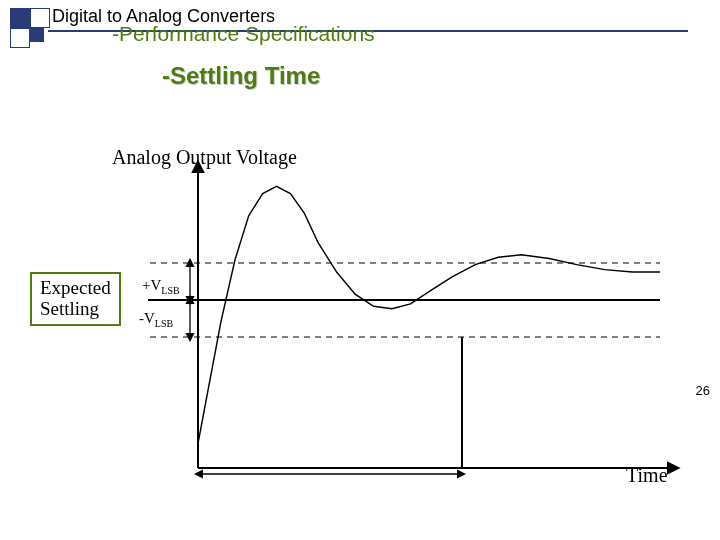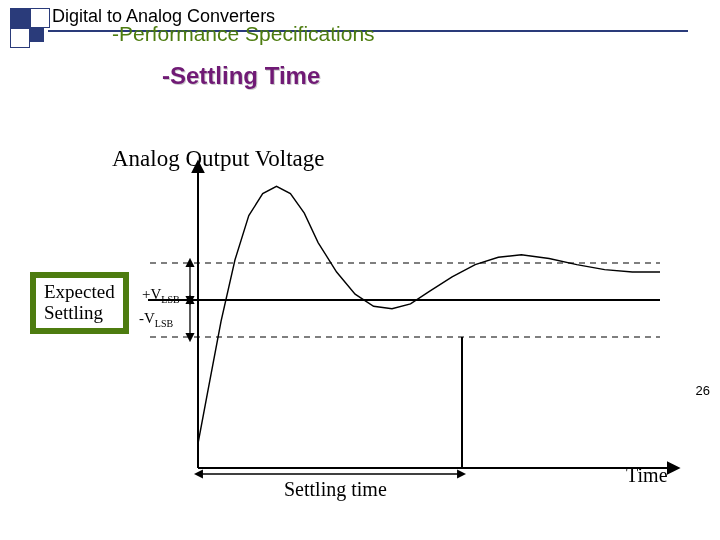--- a/index.html
+++ b/index.html
@@ -5,26 +5,26 @@
   html,body{margin:0;padding:0;width:720px;height:540px;background:#fff;font-family:Arial,Helvetica,sans-serif;overflow:hidden}
   .slide{position:relative;width:720px;height:404px}
   .deco-top{position:absolute;left:0;top:0}
   .sq{position:absolute;background:#2a3b7a;border:1px solid #2a3b7a}
   .sq.a{left:10px;top:8px;width:18px;height:18px}
   .sq.b{left:30px;top:8px;width:18px;height:18px;background:#fff;border:1px solid #2a3b7a}
   .sq.c{left:10px;top:28px;width:18px;height:18px;background:#fff;border:1px solid #2a3b7a}
   .sq.d{left:30px;top:28px;width:12px;height:12px}
   .title{position:absolute;left:52px;top:6px;font-size:18px;color:#000}
   .subtitle{position:absolute;left:112px;top:22px;font-size:21px;color:#4d7c0f}
-  .subtitle2{position:absolute;left:162px;top:62px;font-size:24px;font-weight:bold;color:#701a75;text-shadow:1px 1px 0 #ccc}
+  .subtitle2{position:absolute;left:162px;top:62px;font-size:24px;font-weight:bold;color:#4d7c0f;text-shadow:1px 1px 0 #ccc}
   .hr{position:absolute;left:48px;top:30px;width:640px;height:0;border-top:2px solid #2a3b7a}
-  .ylabel{position:absolute;left:112px;top:146px;font-size:23px;font-family:'Times New Roman',serif}
+  .ylabel{position:absolute;left:112px;top:146px;font-size:20px;font-family:'Times New Roman',serif}
   .xlabel{position:absolute;left:626px;top:464px;font-size:20px;font-family:'Times New Roman',serif}
   .stlabel{position:absolute;left:284px;top:478px;font-size:20px;font-family:'Times New Roman',serif}
-  .expected-box{position:absolute;left:30px;top:272px;border:6px solid #4d7c0f;padding:4px 8px;font-size:19px;font-family:'Times New Roman',serif;line-height:1.1}
+  .expected-box{position:absolute;left:30px;top:272px;border:2px solid #4d7c0f;padding:4px 8px;font-size:19px;font-family:'Times New Roman',serif;line-height:1.1}
   .vlsb{position:absolute;font-size:15px;font-family:'Times New Roman',serif}
   .vlsb sub{font-size:10px}
   .pagenum{position:absolute;right:10px;bottom:6px;font-size:13px;font-weight:normal;color:#000}
   svg.chart{position:absolute;left:0;top:0}
 </style>
 </head>
 <body>
 <div class="slide">
 
   <div class="deco-top">
@@ -66,24 +66,23 @@
     <line x1="202" y1="474" x2="458" y2="474" stroke="#000" stroke-width="1.3" marker-start="url(#ah)" marker-end="url(#ah)"></line>
 
     <path id="response-curve" d="M198.0,443.5 L207.2,394.5 L221.1,321.0 L235.0,259.8 L248.8,215.6 L262.7,193.6 L276.5,186.3 L290.4,193.6 L304.3,213.2 L318.1,242.6 L336.6,272.0 L355.1,294.1 L373.6,306.3 L392.0,308.8 L410.5,303.9 L429.0,291.6 L452.1,276.9 L475.2,264.6 L498.3,257.3 L521.4,254.8 L549.1,258.5 L576.8,264.6 L604.6,269.6 L632.3,272.0 L660.0,272.0" fill="none" stroke="#000" stroke-width="1.4"></path>
   </svg>
 
   <div class="expected-box">
     <div>Expected</div>
     <div>Settling</div>
   </div>
 
-  <div class="vlsb" style="left:142px;top:286px">
+  <div class="vlsb" style="left:142px;top:277px">
     <span>+V</span><sub>LSB</sub>
   </div>
   <div class="vlsb" style="left:139px;top:310px">
     <span>-V</span><sub>LSB</sub>
   </div>
 
-  <div class="stlabel">Settling time</div>
   <div class="xlabel">Time</div>
 
   <div class="pagenum">26</div>
 </div>
 
 </body></html>

